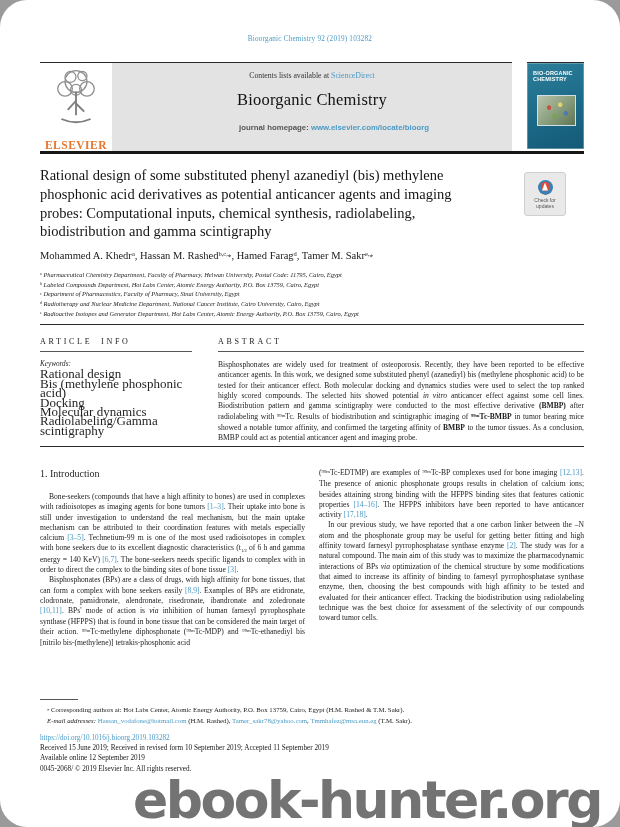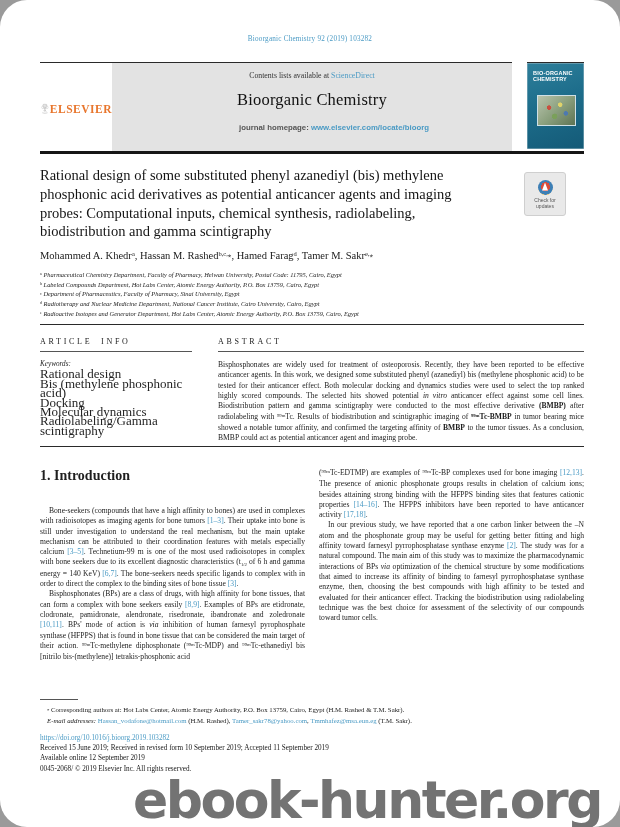--- a/index.html
+++ b/index.html
@@ -6,21 +6,21 @@
   .page{position:relative;width:620px;height:827px;margin:0 auto;background:#ffffff;
         font-family:"Liberation Serif", serif;color:#1f1f1f;overflow:hidden;border-radius:27px;}
 
   
   .journal-ref{position:absolute;top:35px;left:0;width:100%;text-align:center;
                font-size:7.2px;color:#4a9ac4;letter-spacing:.2px;}
 
   
   .masthead{position:absolute;top:62px;left:40px;right:36px;display:flex;align-items:stretch;}
   .mast-main{flex:1;display:flex;border-top:1.2px solid #2a2a2a;height:88px;}
-  .logo-box{width:72px;background:#fff;display:flex;align-items:center;
+  .logo-box{width:72px;background:#fff;display:flex;flex-direction:column;align-items:center;
             justify-content:space-between;padding-top:3px;}
   .elsevier-word{font-size:11.5px;font-weight:bold;color:#e8762d;letter-spacing:.5px;margin-top:0px;}
   .gray-box{flex:1;background:#e3e3e3;text-align:center;padding-top:8px;}
   .contents-line{font-size:7.8px;color:#333;}
   .sciencedirect{color:#4a9ac4;}
   .mast-title{font-size:16.5px;color:#111;margin-top:10px;letter-spacing:.2px;}
   .homepage-line{font-family:"Liberation Sans", sans-serif;font-size:7.8px;color:#555;
                  font-weight:bold;margin-top:13px;padding-left:44px;}
   .homepage-line .url{color:#4a9ac4;font-weight:bold;}
   .cover{width:57px;height:86px;margin-left:15px;border-top:1.2px solid #2a2a2a;
@@ -68,21 +68,21 @@
   .head-rule{height:1px;background:#555;margin-top:5px;margin-bottom:8px;border:none;}
   .info-col .head-rule{width:152px;}
   .keywords-label{font-size:7.2px;font-style:italic;line-height:9.4px;}
   .keyword{font-size:13px;line-height:9.4px;font-family:Liberation Serif, serif;}
   .abs-text{font-size:7.6px;line-height:10.35px;text-align:justify;color:#1c1c1c;}
 
   
   .intro{position:absolute;top:468px;left:40px;right:36px;display:flex;}
   .col{width:265px;flex:none;}
   .col + .col{margin-left:14px;}
-  .sec-heading{font-size:14px;font-weight:bold;margin:0 0 22px 0;}
+  .sec-heading{font-size:10px;font-weight:normal;margin:0 0 13px 0;}
   .body-p{font-size:7.6px;line-height:10.3px;text-align:justify;margin:0;color:#1c1c1c;}
   .indent{text-indent:9px;}
 
   
   .rt-link{color:#4a9ac4;}
   .rt-i{font-style:italic;}
   .rt-b{font-weight:bold;}
   .rt-sup{font-size:62%;position:relative;top:-0.45em;}
   .rt-supb{font-size:62%;position:relative;top:-0.45em;font-weight:bold;}
   .rt-sub{font-size:62%;position:relative;top:0.25em;}

